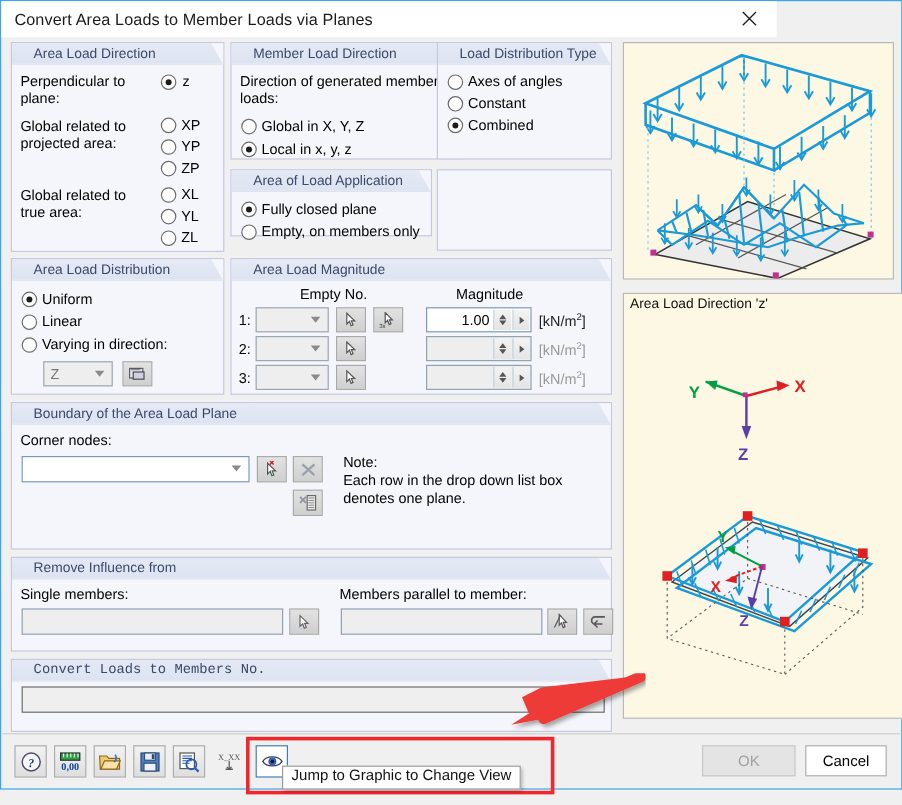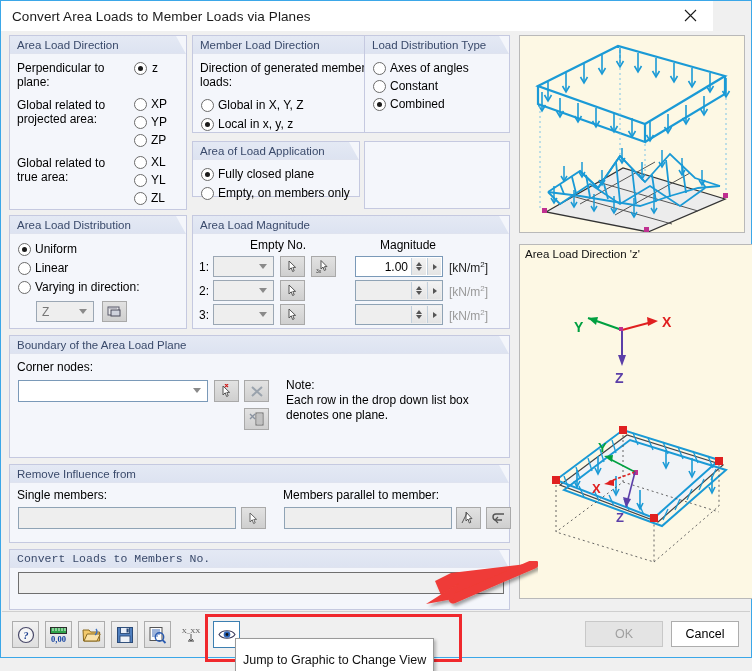--- a/index.html
+++ b/index.html
@@ -12,21 +12,21 @@
     background:#f0f0f0;
     overflow:hidden;
   }
   .window {
     position:absolute; left:0; top:0; width:752px; height:658px;
     background:#f0f0f0;
     border:1px solid #3ba7e8;
   }
   
   .titlebar {
-    position:absolute; left:0; top:0; width:712px; height:30px;
+    position:absolute; left:0; top:0; width:646px; height:30px;
     background:#ffffff;
     display:flex; align-items:center;
   }
   .titlebar .title {
     margin-left:11px; font-size:13.5px; color:#1b1b1b; letter-spacing:.1px;
   }
   .close-btn {
     position:absolute; right:0; top:0; width:46px; height:29px;
     display:flex; align-items:center; justify-content:center;
     cursor:pointer; background:#ffffff;
@@ -37,21 +37,21 @@
   .group {
     position:absolute;
     background:#f4f6fb;
     border:1px solid #c5c9e0;
   }
   .group > .ghdr {
     height:18px; line-height:18px;
     background:linear-gradient(to bottom,#e4e9f4,#dde3f1);
     color:#3a4a6b;
     font-size:11.5px;
-    padding-left:7px;
+    padding-left:18px;
     border-bottom:1px solid #dfe3ef;
     position:relative;
   }
   .group > .ghdr:after{
     content:""; position:absolute; right:0; top:0;
     border-top:18px solid #f4f6fb; border-left:10px solid transparent;
   }
   .gbody { position:relative; }
 
   .lbl { position:absolute; font-size:12px; color:#000; white-space:pre; line-height:14px;}
@@ -101,21 +101,21 @@
           border:1px solid #adadad; display:flex;align-items:center;justify-content:center;}
   .tbtn.flat{ background:#f0f0f0; border-color:transparent;}
   .tbtn.eye{ background:#ffffff; border:1px solid #3c7fb1;}
   .dlgbtn { position:absolute; top:9px; height:26px; width:78px;
             border:1px solid #adadad; background:linear-gradient(to bottom,#fbfbfb,#efefef);
             display:flex;align-items:center;justify-content:center; font-size:12.5px;}
   .dlgbtn.dis { color:#a0a0a0; background:#e4e4e4; border-color:#c8c8c8;}
   .dlgbtn.ok2 { background:#ffffff;}
 
   .tooltip { position:absolute; background:#ffffff; border:1px solid #9a9a9a;
-             padding:14px 7px 4px 7px; font-size:12.5px; color:#111;
+             padding:0 7px 4px 7px; font-size:12.5px; color:#111;
              box-shadow:2px 2px 3px rgba(0,0,0,.25); white-space:nowrap; z-index:40;}
   .hlbox { position:absolute; border:3px solid #f0282d; z-index:30; pointer-events:none;}
   .arrowimg { position:absolute; z-index:35; }
 </style>
 </head>
 <body>
 
 <div class="window">
 
   <div class="titlebar">

